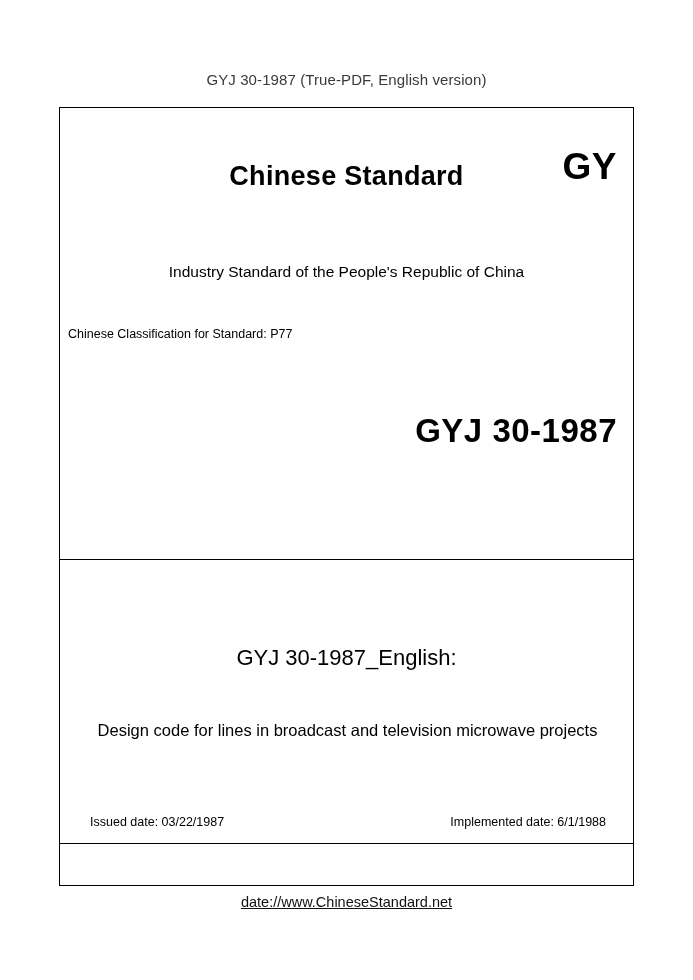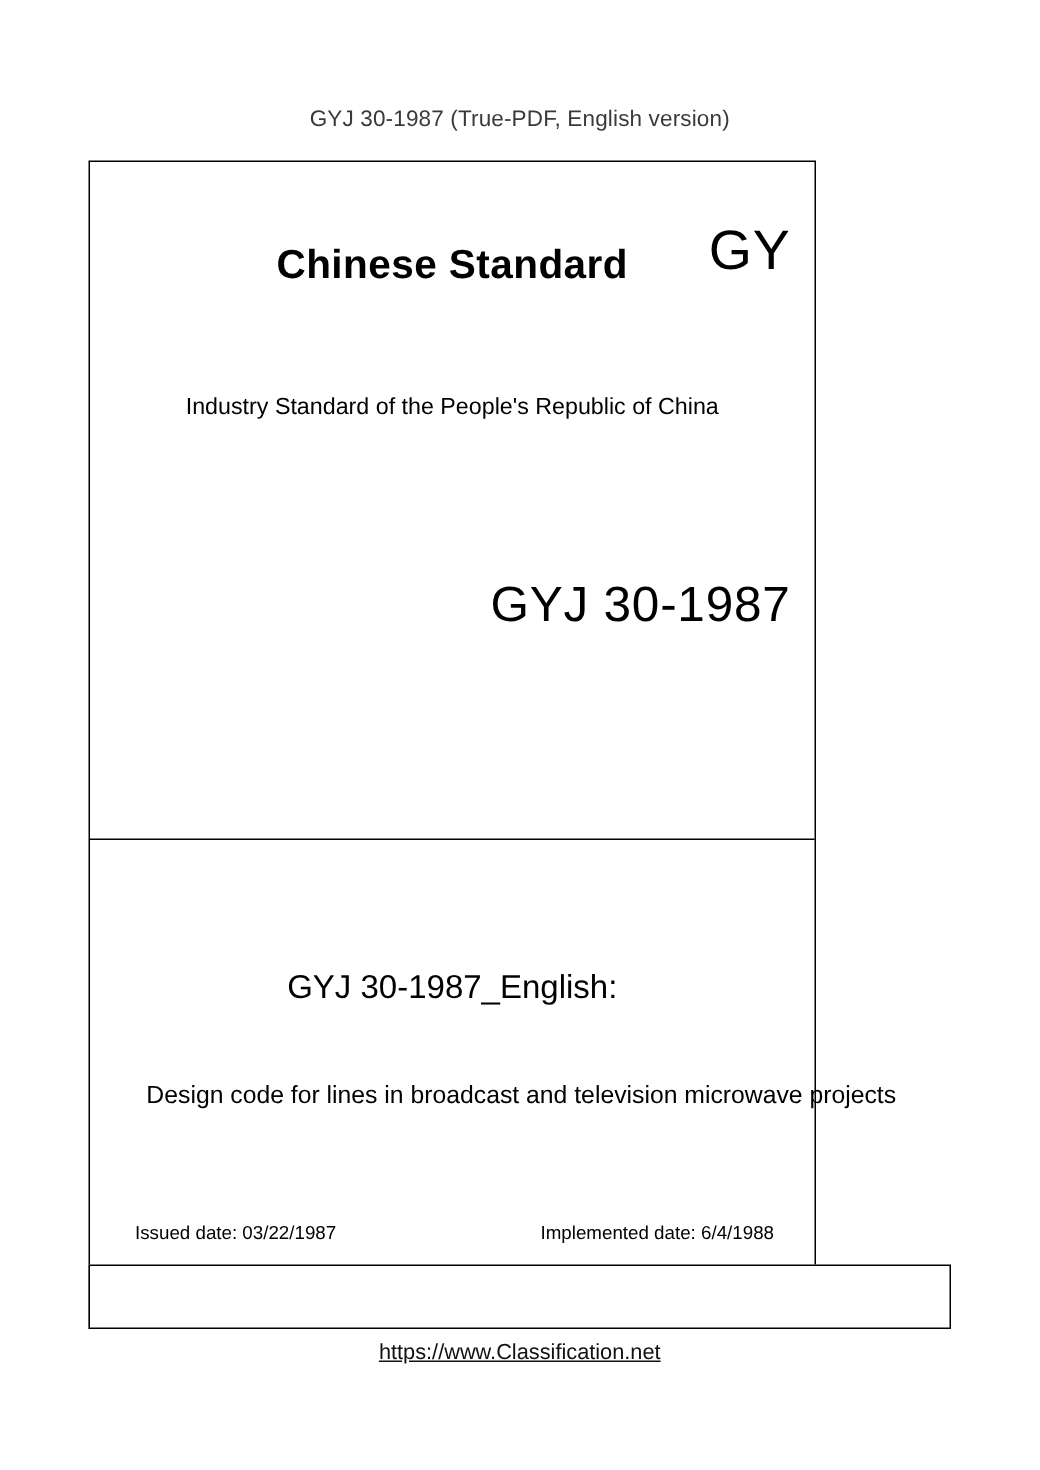--- a/index.html
+++ b/index.html
@@ -27,21 +27,21 @@
     width: 693px;
     text-align: center;
     font-size: 15px;
     color: #3a3a3a;
     letter-spacing: 0.1px;
   }
   .cover-box {
     position: absolute;
     left: 59px;
     top: 107px;
-    width: 485px;
+    width: 575px;
     height: 779px;
     border: 1.5px solid #000;
     box-sizing: border-box;
   }
   .upper-panel {
     position: absolute;
     left: 0;
     top: 0;
     width: 100%;
     height: 452px;
@@ -56,43 +56,43 @@
     text-align: center;
     font-size: 27px;
     font-weight: bold;
     letter-spacing: 0.3px;
   }
   .gy-mark {
     position: absolute;
     right: 16px;
     top: 38px;
     font-size: 37px;
-    font-weight: normal;
+    font-weight: bold;
     letter-spacing: 0.5px;
   }
   .industry-line {
     position: absolute;
     left: 0;
     top: 155px;
     width: 100%;
     text-align: center;
     font-size: 15.5px;
   }
   .classification-line {
     position: absolute;
     left: 8px;
     top: 219px;
     font-size: 12.5px;
   }
   .std-number {
     position: absolute;
     right: 16px;
-    top: 276px;
+    top: 304px;
     font-size: 33px;
-    font-weight: normal;
+    font-weight: bold;
     letter-spacing: 0.5px;
   }
   .lower-panel {
     position: absolute;
     left: 0;
     top: 452px;
     width: 100%;
     height: 325px;
     box-sizing: border-box;
   }
@@ -167,39 +167,40 @@
   <div class="cover-box">
 
     <div class="upper-panel">
 
       <div class="title-main">Chinese Standard</div>
 
       <div class="gy-mark">GY</div>
 
       <div class="industry-line">Industry Standard of the People's Republic of China</div>
 
+      <div class="classification-line">Chinese Classification for Standard: P77</div>
 
       <div class="std-number">GYJ 30-1987</div>
 
     </div>
 
     <div class="lower-panel">
 
       <div class="doc-title-en">GYJ 30-1987_English:</div>
 
       <div class="doc-title-desc">Design code for lines in broadcast and television microwave projects</div>
 
       <div class="dates-row">
         <div class="issued-date">Issued date: 03/22/1987</div>
-        <div class="implemented-date">Implemented date: 6/4/1988</div>
+        <div class="implemented-date">Implemented date: 6/1/1988</div>
       </div>
 
     </div>
 
   </div>
 
   <div class="footer-band"></div>
 
   <div class="site-link">
-    <span>https://www.Classification.net</span>
+    <span>date://www.ChineseStandard.net</span>
   </div>
 
 </div>
 
 </body></html>

